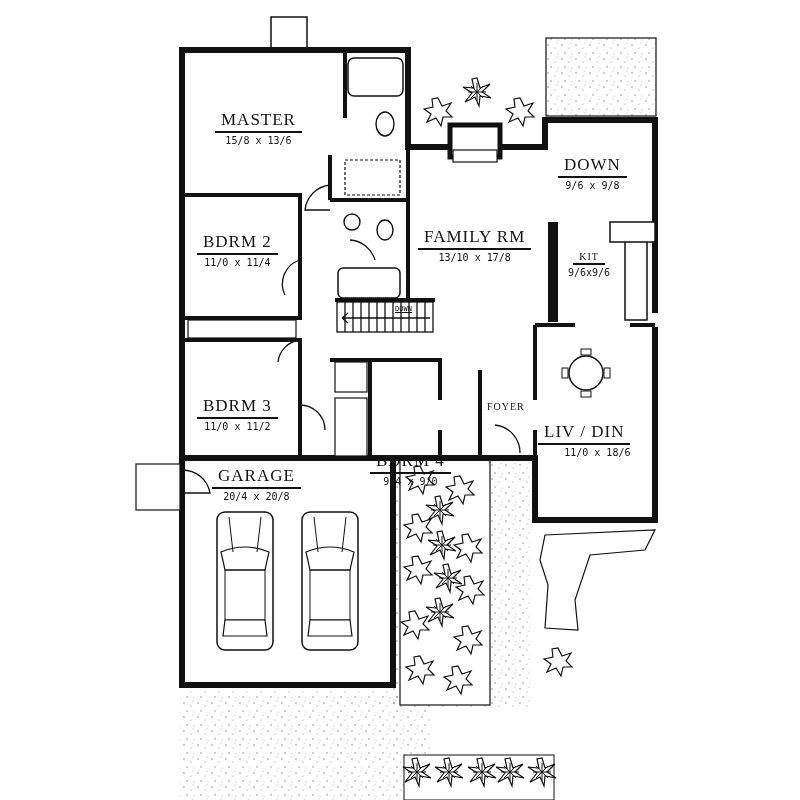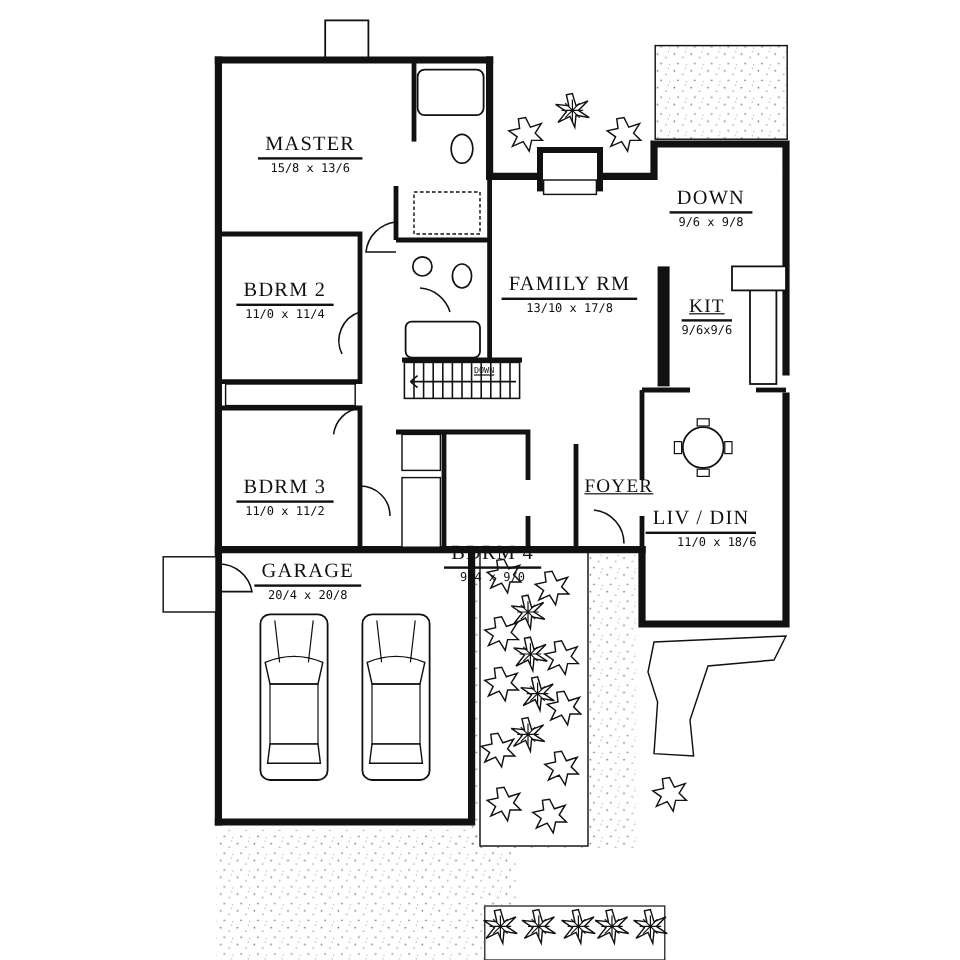--- a/index.html
+++ b/index.html
@@ -1,21 +1,21 @@
 <!DOCTYPE html>
 <html><head>
 <meta charset="utf-8">
 <style>
   html, body { margin:0; padding:0; background:#fff; }
   body { width:800px; height:800px; position:relative; overflow:hidden; font-family:"DejaVu Serif", serif; }
   svg { position:absolute; left:0; top:0; }
   .room-label { position:absolute; text-align:center; color:#111; }
   .room-name { font-family:"Liberation Serif","DejaVu Serif", serif; font-size:17px; letter-spacing:1px; border-bottom:2px solid #111; padding:0 6px 1px; display:inline-block; white-space:nowrap; }
   .room-dim { font-family:"DejaVu Sans Mono", monospace; font-size:10px; margin-top:2px; white-space:nowrap; }
-  .small .room-name { font-size:16px;text-decoration:underline; }
+  .small .room-name { font-size:10px; }
   .stair-label { position:absolute; font-family:"DejaVu Sans Mono", monospace; font-size:7px; color:#111;text-decoration:underline; }
 </style>
 </head>
 <body>
 
 <svg width="800" height="800" viewBox="0 0 800 800">
   <defs>
     <pattern id="stipple" width="14" height="14" patternUnits="userSpaceOnUse">
       <circle cx="2" cy="3" r="0.7" fill="#777"></circle>
       <circle cx="9" cy="6" r="0.6" fill="#888"></circle>

